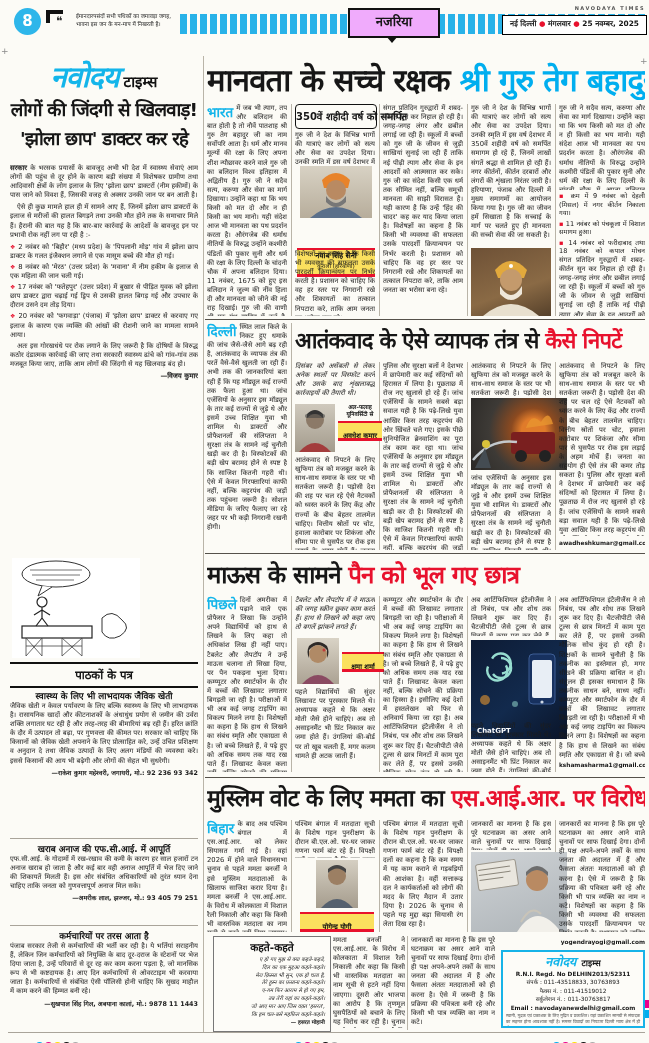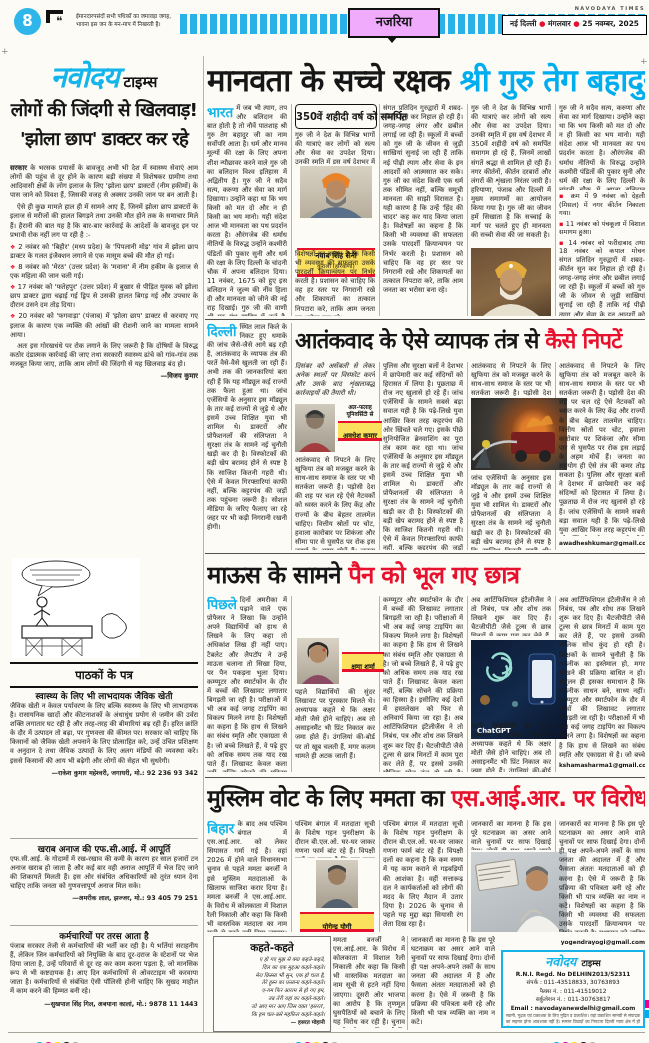--- a/index.html
+++ b/index.html
@@ -248,20 +248,21 @@
   <div class="vline" style="left:291px;top:596px;height:176px;"></div>
   <div class="vline" style="left:379px;top:596px;height:176px;"></div>
   <div class="vline" style="left:467px;top:596px;height:176px;"></div>
   <div class="vline" style="left:555px;top:596px;height:176px;"></div>
 
   <div class="abs bt" style="left:207px;top:596px;width:80px;height:176px;">
     <span class="dropword">पिछले</span><span> दिनों अमरीका में पढ़ाने वाले एक प्रोफैसर ने लिखा कि उन्होंने अपने विद्यार्थियों को हाथ से लिखने के लिए कहा तो अधिकांश लिख ही नहीं पाए। टैबलेट और लैपटॉप ने उन्हें माऊस चलाना तो सिखा दिया, पर पैन पकड़ना भुला दिया।</span>
     <span>कम्प्यूटर और स्मार्टफोन के दौर में बच्चों की लिखावट लगातार बिगड़ती जा रही है। परीक्षाओं में भी अब कई जगह टाइपिंग का विकल्प मिलने लगा है। विशेषज्ञों का कहना है कि हाथ से लिखने का संबंध स्मृति और एकाग्रता से है। जो बच्चे लिखते हैं, वे पढ़े हुए को अधिक समय तक याद रख पाते हैं। लिखावट केवल कला नहीं, बल्कि सोचने की प्रक्रिया का हिस्सा है। इसीलिए कई देशों में हस्तलेखन को फिर से अनिवार्य किया जा रहा है।</span>
   </div>
 
+  <div class="abs bt" style="left:295px;top:596px;width:80px;height:40px;font-style:italic;">टैबलेट और लैपटॉप में वे माऊस की जगह स्क्रीन छूकर काम करते हैं। हाथ से लिखने को कहा जाए तो बगलें झांकने लगते हैं।</div>
   <div class="abs photo" style="left:297px;top:638px;width:42px;height:46px;background:linear-gradient(180deg,#d9d3c6,#aba293);">
     <svg width="42" height="46" viewBox="0 0 42 46">
       <circle cx="21" cy="16" r="9" fill="#b08a66"></circle>
       <path d="M12 12 Q21 2 30 12 L30 20 Q33 14 30 8 Q21 0 12 8 Q9 14 12 20 Z" fill="#2e2a28"></path>
       <path d="M5 46 Q21 28 37 46 Z" fill="#8a4a62"></path>
       <circle cx="27" cy="12" r="1.5" fill="#c03a3a"></circle>
     </svg>
   </div>
   <div class="abs byline" style="left:342px;top:652px;width:42px;height:15px;">
     <span style="font-size:6.8px;line-height:13px;">क्षमा शर्मा</span>

